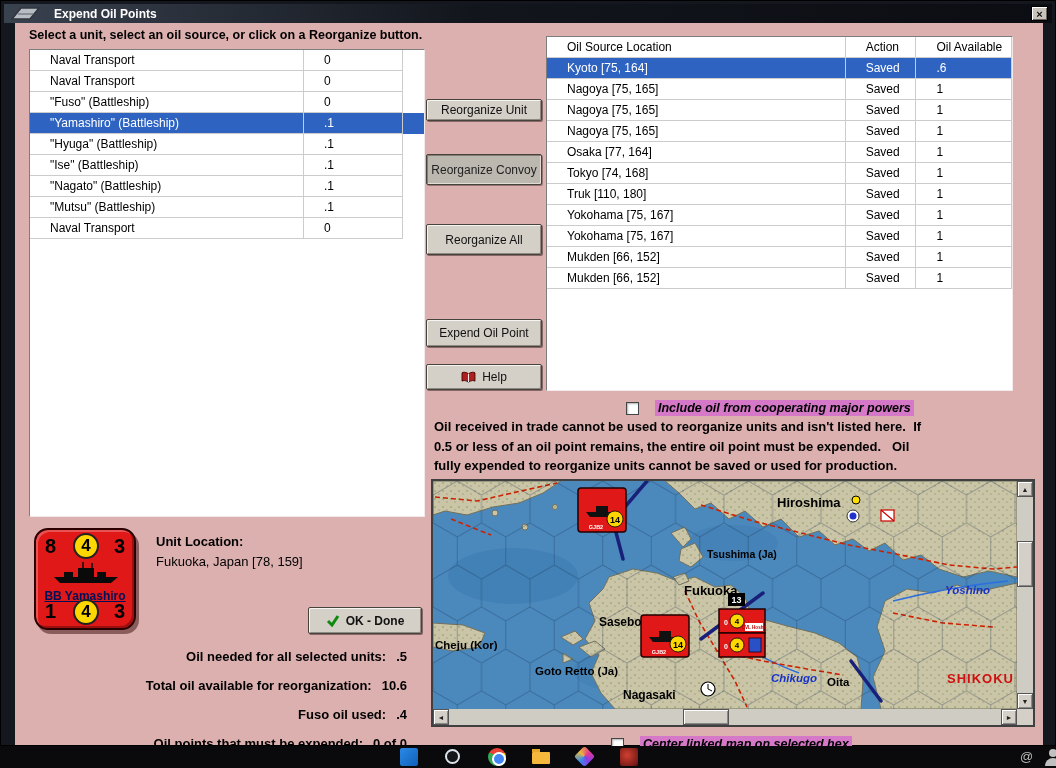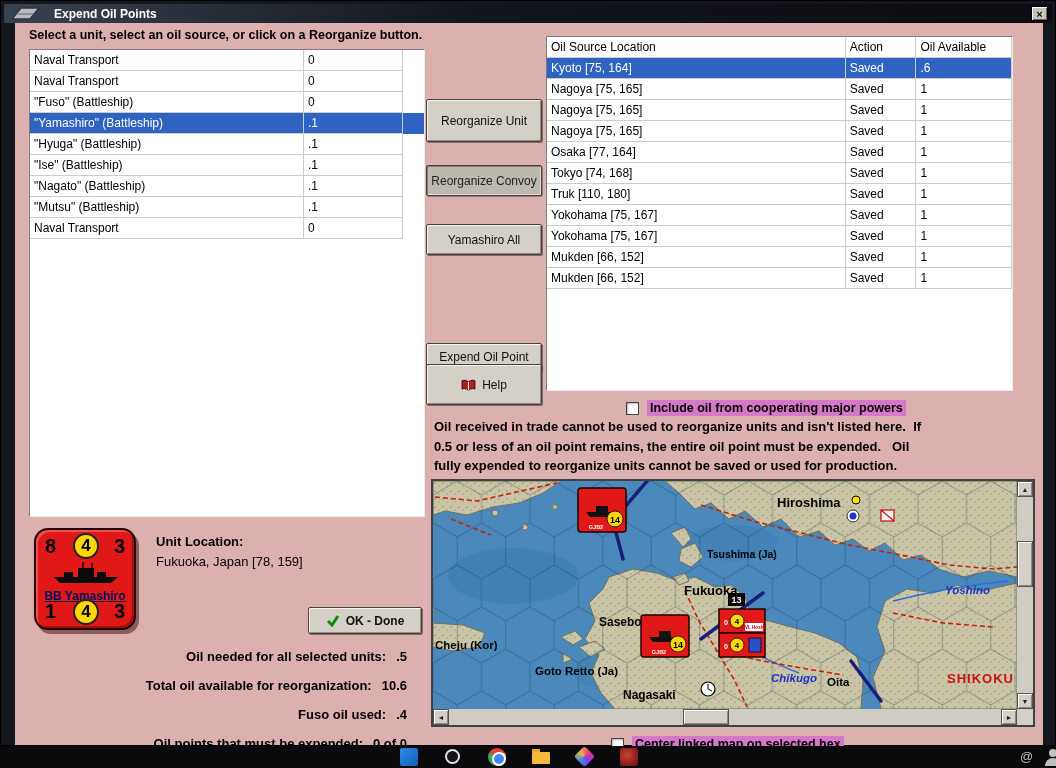--- a/index.html
+++ b/index.html
@@ -18,41 +18,41 @@
 
   .client { position: absolute; left: 14px; top: 22px; width: 1028px; height: 722px; background: #ddb0b0; }
 
   .instruction { position: absolute; left: 14px; top: 5px; font-size: 12.5px; font-weight: bold; color: #000; }
 
   
   .panel { position: absolute; background: #fff; border: 1px solid; border-color: #7d7d7d #f2eaea #f2eaea #7d7d7d; overflow: hidden; }
   .units-panel { left: 14px; top: 26px; width: 396px; height: 468px; }
   .sources-panel { left: 531px; top: 13px; width: 467px; height: 355px; }
   .trow { display: flex; height: 21px; }
-  .c { padding-left: 4px; font-size: 12px; line-height: 20px; color: #000; border-right: 1px solid #ccc;
+  .c { padding-left: 20px; font-size: 12px; line-height: 20px; color: #000; border-right: 1px solid #ccc;
        border-bottom: 1px solid #ccc; overflow: hidden; white-space: nowrap; }
   .uc1 { width: 274px; } .uc2 { width: 99px; }
   .sc1 { width: 300px; } .sc2 { width: 71px; } .sc3 { width: 96px; }
   .sel { background: #2e63c1; }
   .sel .c { color: #fff; }
 
   
   .btn { position: absolute; background: #d4d0c8; border: 1px solid #46423c; border-radius: 2px;
     box-shadow: inset 1px 1px 0 #f6f4f0, inset -1px -1px 0 #8e8a82, 1px 1px 0 rgba(50,30,30,.5);
     font-size: 12px; color: #111; display: flex; align-items: center; justify-content: center; }
   .btn.pressed { background: #bcb8b0; box-shadow: inset 1px 1px 0 #827e76, inset -1px -1px 0 #e2ded6, 1px 1px 0 rgba(50,30,30,.4); color: #222; }
-  .btn-reorg-unit { left: 411px; top: 76px; width: 116px; height: 43px; }
-  .btn-reorg-convoy { left: 411px; top: 142px; width: 116px; height: 31px; }
+  .btn-reorg-unit { left: 411px; top: 76px; width: 116px; height: 22px; }
+  .btn-reorg-convoy { left: 411px; top: 131px; width: 116px; height: 31px; }
   .btn-reorg-all { left: 411px; top: 201px; width: 116px; height: 31px; }
-  .btn-expend { left: 411px; top: 296px; width: 116px; height: 28px; margin-top: 24px; }
-  .btn-help { left: 411px; top: 341px; width: 116px; height: 41px; gap: 6px; }
+  .btn-expend { left: 411px; top: 296px; width: 116px; height: 28px; }
+  .btn-help { left: 411px; top: 341px; width: 116px; height: 26px; gap: 6px; }
   .ok-btn { left: 293px; top: 584px; width: 114px; height: 27px; font-weight: bold; gap: 6px; }
 
   
-  .check-row { position: absolute; display: flex; align-items: center; gap: 8px; height: 20px; }
+  .check-row { position: absolute; display: flex; align-items: center; gap: 16px; height: 20px; font-style: italic; }
   .include-row { left: 611px; top: 375px; }
   .center-row { left: 596px; top: 711px; }
   .checkbox { width: 13px; height: 13px; background: #fff; border: 1px solid #444;
     box-shadow: inset 1px 1px 2px rgba(0,0,0,.3); }
   .hl-label { background: #d678c8; color: #000; font-size: 12.5px; font-weight: 600; padding: 0 3px; line-height: 16px; white-space: nowrap; }
 
   .note { position: absolute; left: 419px; top: 394px; width: 614px; font-size: 13px; font-weight: bold;
     line-height: 19.5px; color: #000; white-space: pre-wrap; }
 
   
@@ -163,21 +163,21 @@
           <div class="c uc2">.1</div>
         </div>
         <div class="trow">
           <div class="c uc1">Naval Transport</div>
           <div class="c uc2">0</div>
         </div>
       </div>
 
       <div class="btn btn-reorg-unit">Reorganize Unit</div>
       <div class="btn pressed btn-reorg-convoy">Reorganize Convoy</div>
-      <div class="btn btn-reorg-all">Yamashiro All</div>
+      <div class="btn btn-reorg-all">Reorganize All</div>
       <div class="btn btn-expend">Expend Oil Point</div>
       <div class="btn btn-help">
         <svg width="15" height="12" viewBox="0 0 16 13">
           <path d="M8,3 C5,1 2,1 1,2 V11 C2,10 5,10 8,12 C11,10 14,10 15,11 V2 C14,1 11,1 8,3 Z" fill="#b02020" stroke="#400" stroke-width="1"></path>
           <line x1="8" y1="3" x2="8" y2="12" stroke="#fff" stroke-width="1"></line>
         </svg>
         <span>Help</span>
       </div>
 
       <div class="panel sources-panel">

